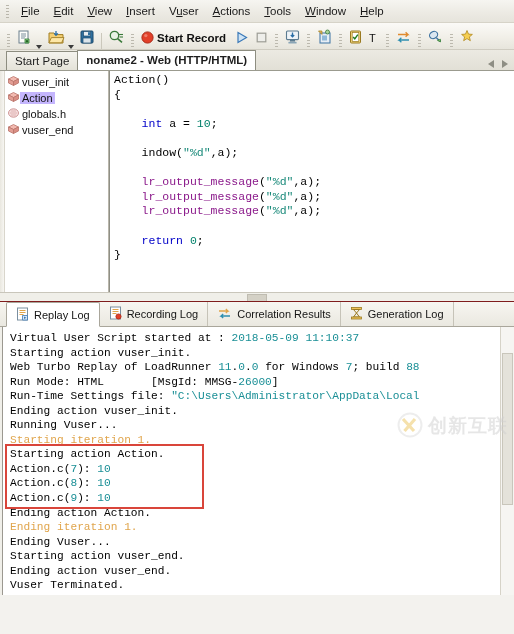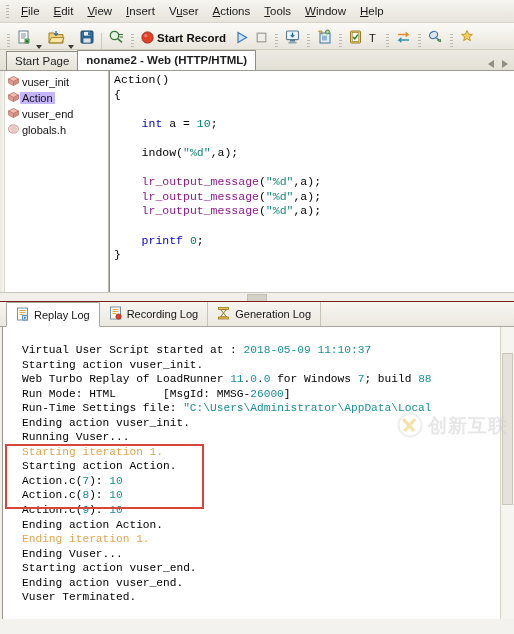--- a/index.html
+++ b/index.html
@@ -129,21 +129,21 @@
   .logbody{
     flex:1;background:#fff;margin:0 0 0 2px;border-left:1px solid #9b9890;
     position:relative;overflow:hidden;
   }
   .logscroll{
     position:absolute;right:0;top:0;bottom:0;width:13px;
     background:#f6f5f2;border-left:1px solid #d6d3c8;
   }
   .logscroll .thumb{position:absolute;left:1px;right:1px;top:26px;height:150px;background:#e4e2da;border:1px solid #c9c6bb;}
   pre.log{
-    margin:14px;padding:2px 0 0 5px;
+    margin:2px;padding:2px 0 0 5px;
     font-family:"Liberation Mono","DejaVu Sans Mono",monospace;
     font-size:11.2px;line-height:14.55px;color:#000;white-space:pre;
   }
   .lg-cy{color:#1a8f96;}
   .lg-or{color:#e0a54c;}
   .hlbox{
     position:absolute;border:2px solid #d9453a;
     pointer-events:none;
   }
 
@@ -358,48 +358,48 @@
           <div class="tnode sel">
             <span><svg width="13" height="12" viewBox="0 0 13 12">
                 <path d="M1.5 4 L6.5 1.5 L11.5 4 L6.5 6.5 z" fill="#f2b9b0" stroke="#b9736a" stroke-width="0.8"></path>
                 <path d="M1.5 4 v4 L6.5 10.5 V6.5 z" fill="#e39e94" stroke="#b9736a" stroke-width="0.8"></path>
                 <path d="M11.5 4 v4 L6.5 10.5 V6.5 z" fill="#d98d83" stroke="#b9736a" stroke-width="0.8"></path>
               </svg></span>
             <span class="tlabel">Action</span>
           </div>
           <div class="tnode">
             <span><svg width="13" height="12" viewBox="0 0 13 12">
+                <ellipse cx="6.5" cy="6" rx="5" ry="4.2" fill="#f6dede" stroke="#c98e8e" stroke-width="0.9"></ellipse>
+                <path d="M3 6 h7 M4 4 h5 M4 8 h5" stroke="#d9a8a8" stroke-width="0.8"></path>
+              </svg></span>
+            <span class="tlabel">globals.h</span>
+          </div>
+          <div class="tnode">
+            <span><svg width="13" height="12" viewBox="0 0 13 12">
                 <path d="M1.5 4 L6.5 1.5 L11.5 4 L6.5 6.5 z" fill="#f2b9b0" stroke="#b9736a" stroke-width="0.8"></path>
                 <path d="M1.5 4 v4 L6.5 10.5 V6.5 z" fill="#e39e94" stroke="#b9736a" stroke-width="0.8"></path>
                 <path d="M11.5 4 v4 L6.5 10.5 V6.5 z" fill="#d98d83" stroke="#b9736a" stroke-width="0.8"></path>
               </svg></span>
             <span class="tlabel">vuser_end</span>
-          </div>
-          <div class="tnode">
-            <span><svg width="13" height="12" viewBox="0 0 13 12">
-                <ellipse cx="6.5" cy="6" rx="5" ry="4.2" fill="#f6dede" stroke="#c98e8e" stroke-width="0.9"></ellipse>
-                <path d="M3 6 h7 M4 4 h5 M4 8 h5" stroke="#d9a8a8" stroke-width="0.8"></path>
-              </svg></span>
-            <span class="tlabel">globals.h</span>
           </div>
         </div>
     </div>
     <div class="editor">
       <pre class="code" id="code-area"><span><span>Action()</span></span>
 <span><span>{</span></span>
 <span><span></span></span>
 <span><span>    </span><span class="k">int</span><span> a = </span><span class="num">10</span><span>;</span></span>
 <span><span></span></span>
 <span><span>    indow(</span><span class="str">"%d"</span><span>,a);</span></span>
 <span><span></span></span>
 <span><span>    </span><span class="fn">lr_output_message</span><span>(</span><span class="str">"%d"</span><span>,a);</span></span>
 <span><span>    </span><span class="fn">lr_output_message</span><span>(</span><span class="str">"%d"</span><span>,a);</span></span>
 <span><span>    </span><span class="fn">lr_output_message</span><span>(</span><span class="str">"%d"</span><span>,a);</span></span>
 <span><span></span></span>
-<span><span>    </span><span class="rw">printf</span><span> </span><span class="num">0</span><span>;</span></span>
+<span><span>    </span><span class="rw">return</span><span> </span><span class="num">0</span><span>;</span></span>
 <span><span>}</span></span></pre>
     </div>
   </div>
 
   <div class="hsplit">
     <div class="vgrip"></div>
   </div>
 
   <div class="logpanel">
     <div class="logtabs" id="log-tabs">
@@ -416,20 +416,27 @@
         </div>
         <div class="ltab">
           <span><svg width="13" height="14" viewBox="0 0 13 14">
               <rect x="1.5" y="1" width="10" height="12" fill="#fff" stroke="#7a8fa0" stroke-width="1"></rect>
               <line x1="3.5" y1="3.5" x2="9.5" y2="3.5" stroke="#e0a54c" stroke-width="1"></line>
               <line x1="3.5" y1="5.5" x2="9.5" y2="5.5" stroke="#e0a54c" stroke-width="1"></line>
               <line x1="3.5" y1="7.5" x2="7.5" y2="7.5" stroke="#e0a54c" stroke-width="1"></line>
               <circle cx="9.5" cy="10.5" r="2.6" fill="#e2402a" stroke="#a82a18" stroke-width="0.8"></circle>
             </svg></span>
           <span>Recording Log</span>
+        </div>
+        <div class="ltab">
+          <span><svg width="15" height="13" viewBox="0 0 15 13">
+              <path d="M2 4 h9 l-2.2 -2 M11 4 l-2.2 2" stroke="#e0a54c" stroke-width="1.3" fill="none"></path>
+              <path d="M13 9 h-9 l2.2 -2 M4 9 l2.2 2" stroke="#2f8fb0" stroke-width="1.3" fill="none"></path>
+            </svg></span>
+          <span>Correlation Results</span>
         </div>
         <div class="ltab">
           <span><svg width="13" height="14" viewBox="0 0 13 14">
               <rect x="1.5" y="1.5" width="10" height="2" fill="#f0c35a" stroke="#9a7a21" stroke-width="0.8"></rect>
               <path d="M3.5 3.5 L6.5 7 L9.5 3.5 z" fill="none" stroke="#9a7a21" stroke-width="1"></path>
               <path d="M3.5 11 L6.5 7 L9.5 11 z" fill="none" stroke="#9a7a21" stroke-width="1"></path>
               <rect x="1.5" y="11" width="10" height="2" fill="#f0c35a" stroke="#9a7a21" stroke-width="0.8"></rect>
             </svg></span>
           <span>Generation Log</span>
         </div>

